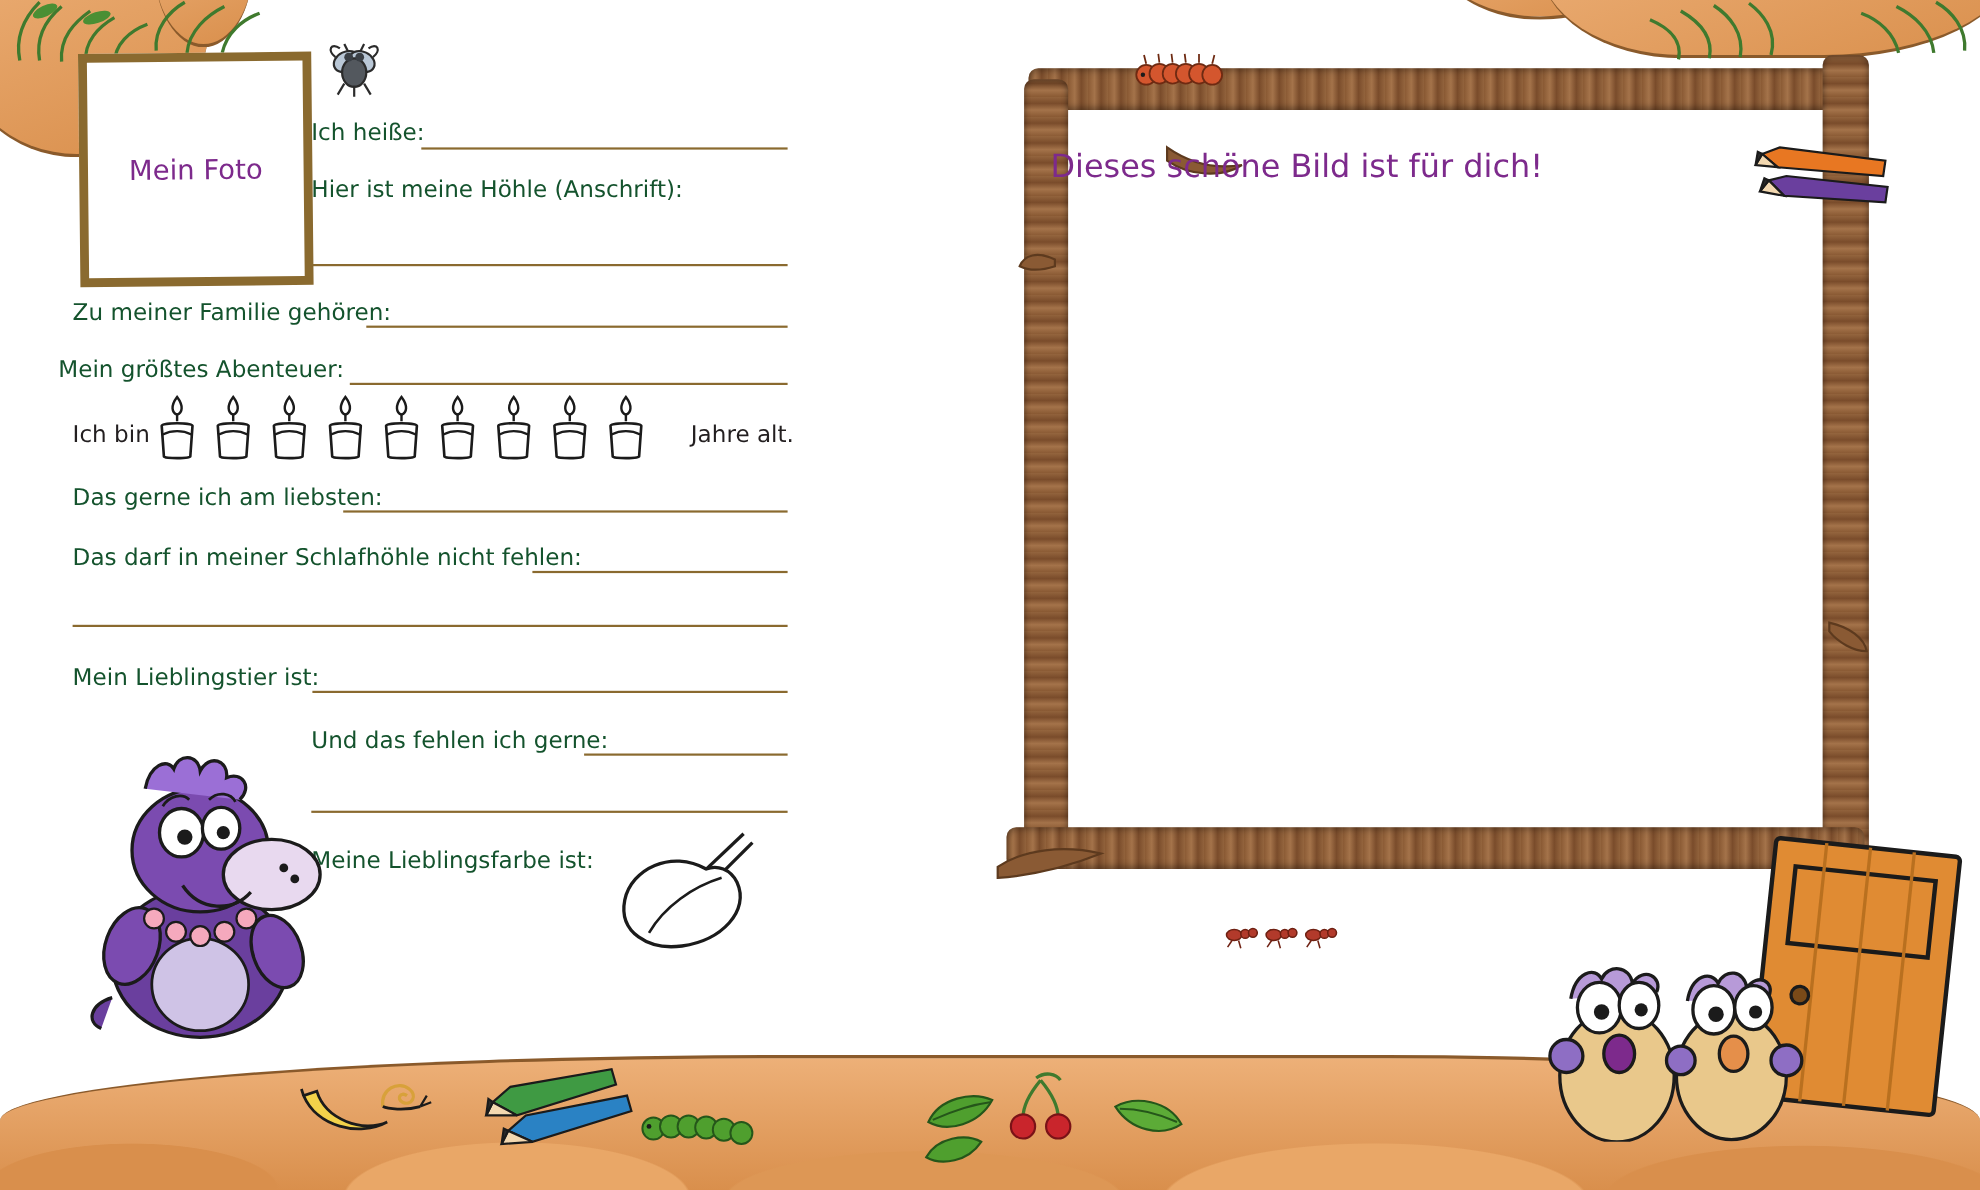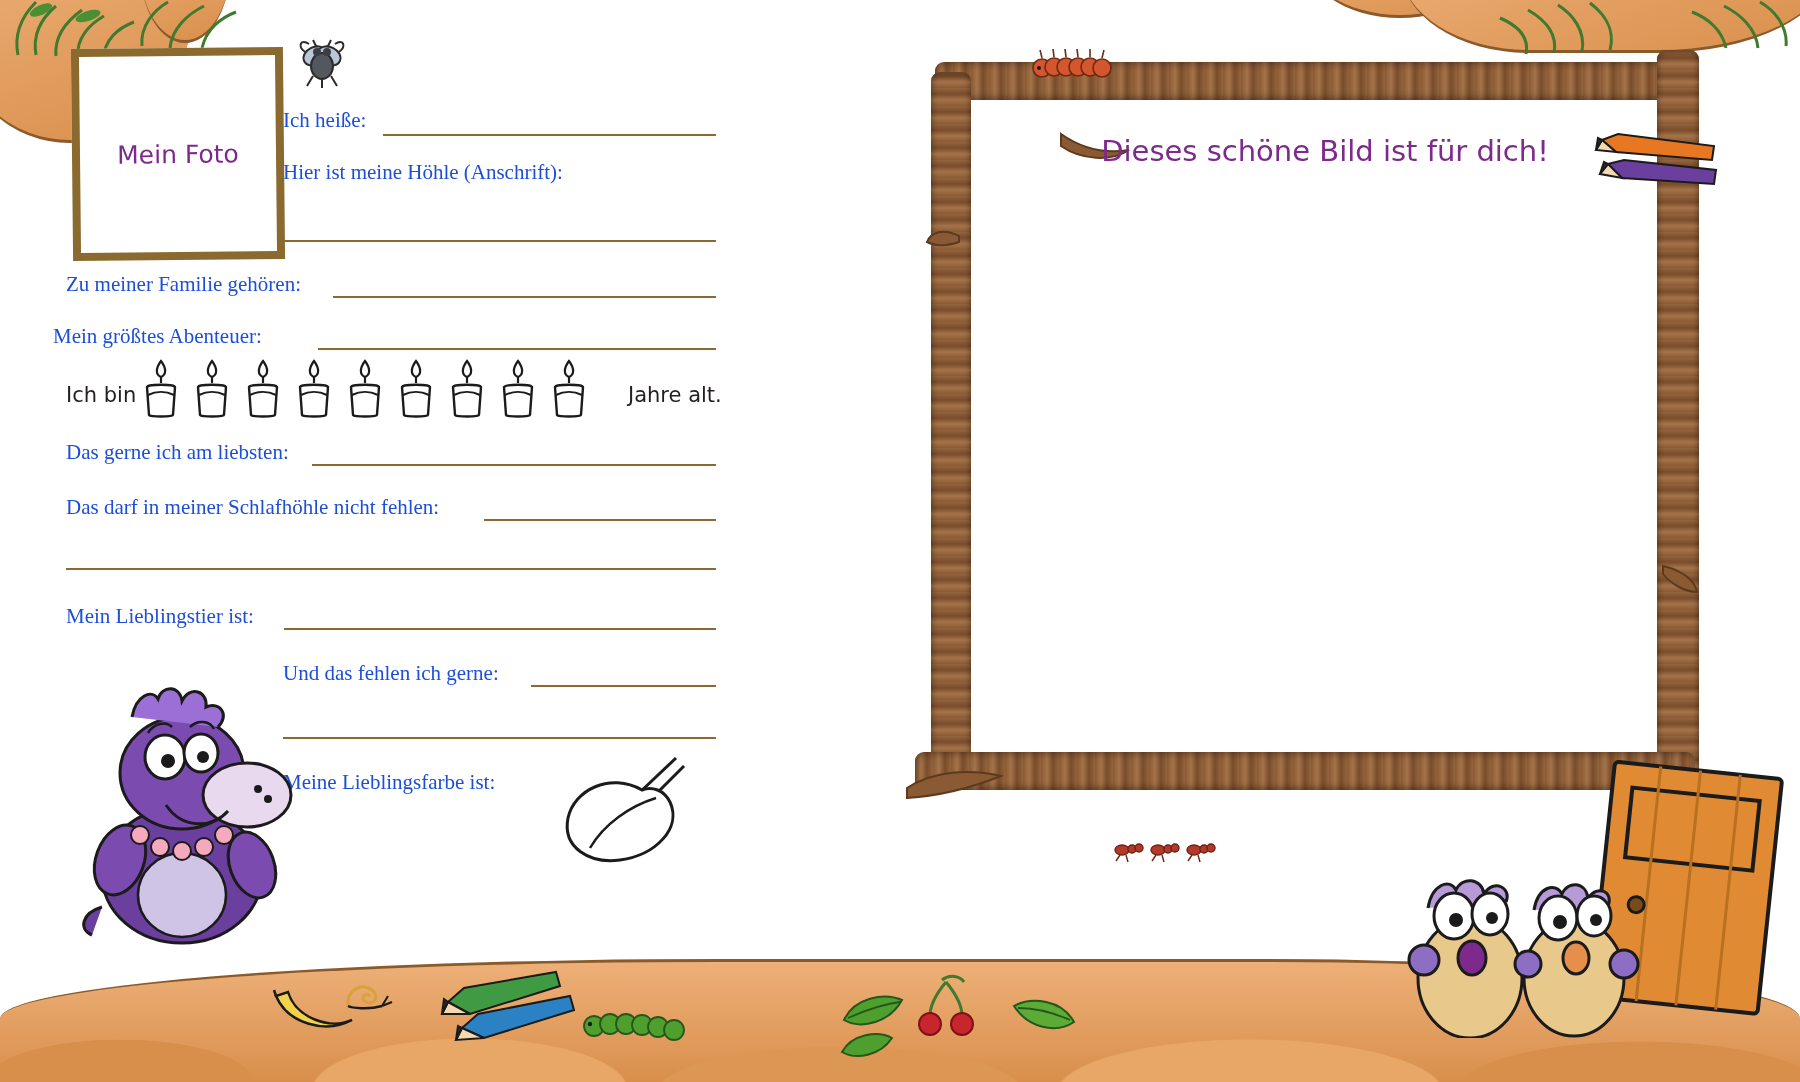--- a/index.html
+++ b/index.html
@@ -59,36 +59,36 @@
   .photo-box{
     position:absolute;left:72px;top:48px;width:196px;height:196px;
     border:8px solid #8a6a2f;
     background:#fff;
     display:flex;align-items:center;justify-content:center;
     transform:rotate(-0.6deg);
   }
   .photo-box span{
     color:#7d2a8c;font-size:25px;font-family:"DejaVu Sans",sans-serif;
   }
-  .fld{position:absolute;font-size:21px;color:#1d4ed8;white-space:nowrap;font-family:Liberation Serif, serif;}
+  .fld{position:absolute;font-size:21px;color:#14532d;white-space:nowrap;}
   .rule{position:absolute;border-bottom:2px solid #8a6a2f;height:0;}
   .candles{position:absolute;display:flex;gap:9px;}
   .jahre{position:absolute;font-size:21px;color:#231f20;}
 
   
   .frame{position:absolute;left:955px;top:62px;width:740px;height:735px;}
   .stick{position:absolute;background:
       repeating-linear-gradient(90deg,#8a5a34 0px,#a4734a 6px,#7a4c2b 12px,#93643d 18px);
     border-radius:9px;
     box-shadow:inset 0 3px 6px rgba(0,0,0,.25), inset 0 -3px 6px rgba(0,0,0,.3);
   }
   .stick.v{background:
       repeating-linear-gradient(0deg,#8a5a34 0px,#a4734a 6px,#7a4c2b 12px,#93643d 18px);}
   .frame-title{
-    position:absolute;left:0;right:0;top:72px;text-align:center;
+    position:absolute;left:0;right:0;top:72px;text-align:left;
     color:#7d2a8c;font-size:29px;font-family:"DejaVu Sans",sans-serif;
   }
 
   
   .art{position:absolute;}
 </style>
 </head>
 <body>
 
 <div class="page">

